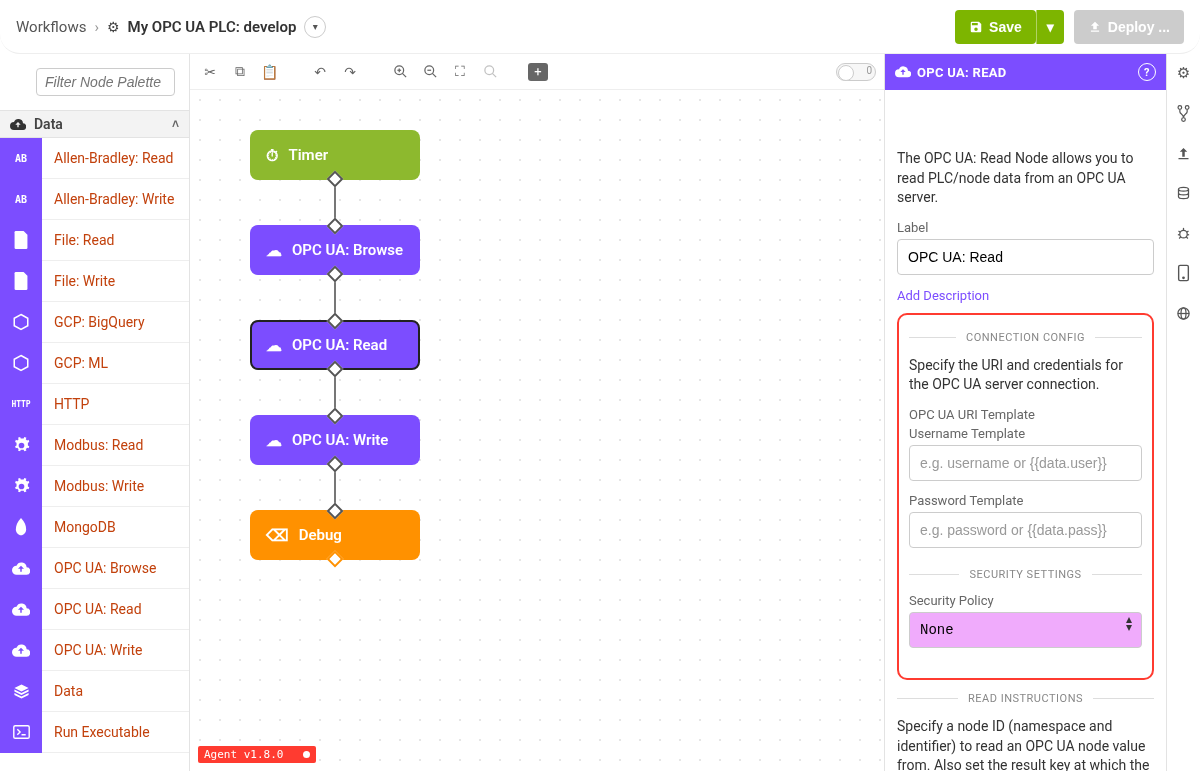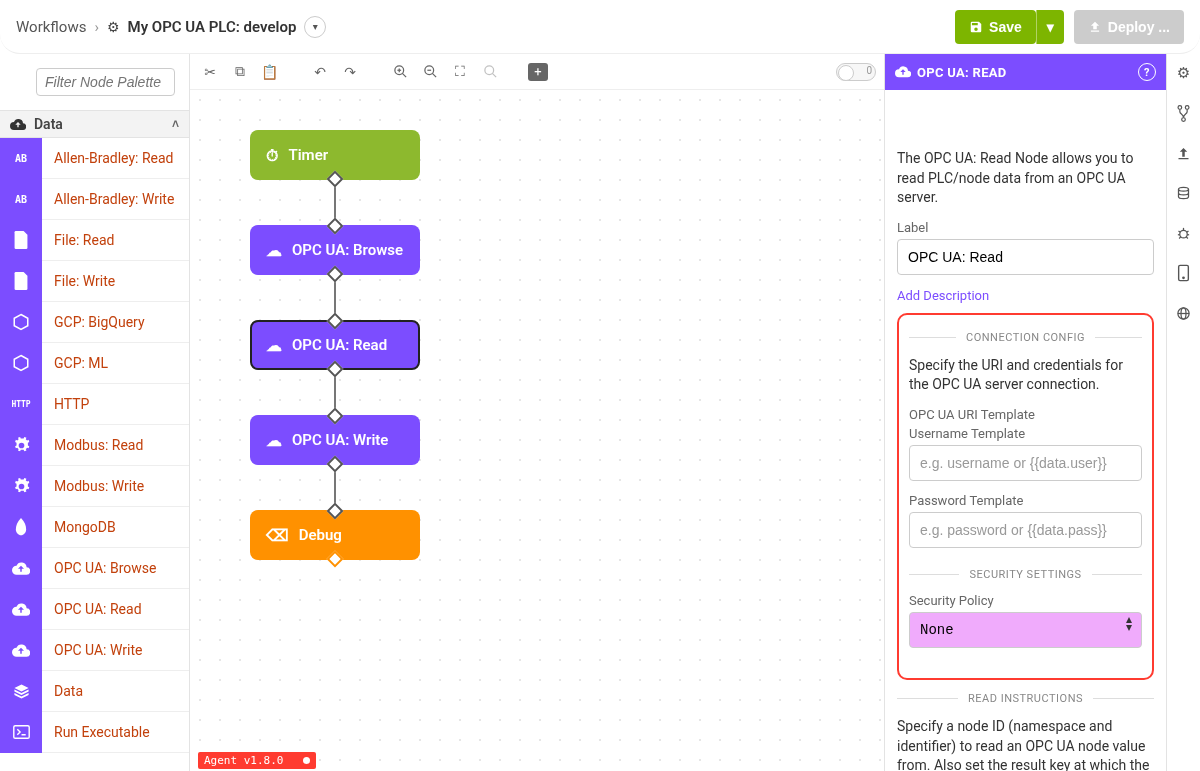--- a/index.html
+++ b/index.html
@@ -49,21 +49,21 @@
   .flow-node.purple{ background:#7c4dff;}
   .flow-node.purple.selected{ border:2px solid #222;}
   .flow-node.orange{ background:#ff9100;}
   .flow-node .nicon{font-size:16px;}
   .port{position:absolute;left:50%;transform:translateX(-50%);width:12px;height:12px;border:2px solid #555;background:#fff;z-index:2;}
   .port.top{top:-7px;transform:translateX(-50%) rotate(45deg);}
   .port.bot{bottom:-7px;transform:translateX(-50%) rotate(45deg);}
   .port.orange{border-color:#ff9100;background:#fff;}
   .conn{position:absolute;left:50%;transform:translateX(-50%);width:2px;background:#777; top:50px;}
   
-  .agent-badge{position:absolute;bottom:2px;left:8px;background:#ff3b30;color:#fff;font-family:monospace;font-size:11px;padding:2px 6px;border-radius:2px;display:flex;align-items:center;gap:20px;}
+  .agent-badge{position:absolute;bottom:8px;left:8px;background:#ff3b30;color:#fff;font-family:monospace;font-size:11px;padding:2px 6px;border-radius:2px;display:flex;align-items:center;gap:20px;}
   .agent-badge .dot{width:7px;height:7px;border-radius:50%;background:#fff;}
   
   
   .props { width:282px; border-left:1px solid #e3e3e3; display:flex; flex-direction:column; overflow:hidden;}
   .props-header{ height:36px; background:#7c4dff; color:#fff; display:flex; align-items:center; padding:0 10px; font-weight:700; font-size:13px; letter-spacing:0.3px;}
   .props-header .hicon{margin-right:6px;}
   .props-header .help{margin-left:auto;width:18px;height:18px;border:1.5px solid #fff;border-radius:50%;display:flex;align-items:center;justify-content:center;font-size:11px;cursor:pointer;}
   .props-body{ flex:1; overflow-y:auto; padding:12px;margin-top:47px;}
   .props-body p.desc{ font-size:14px; color:#333; line-height:1.4; margin-bottom:12px;}
   .field-label{ font-size:13px; color:#666; margin-bottom:4px; display:block;}

